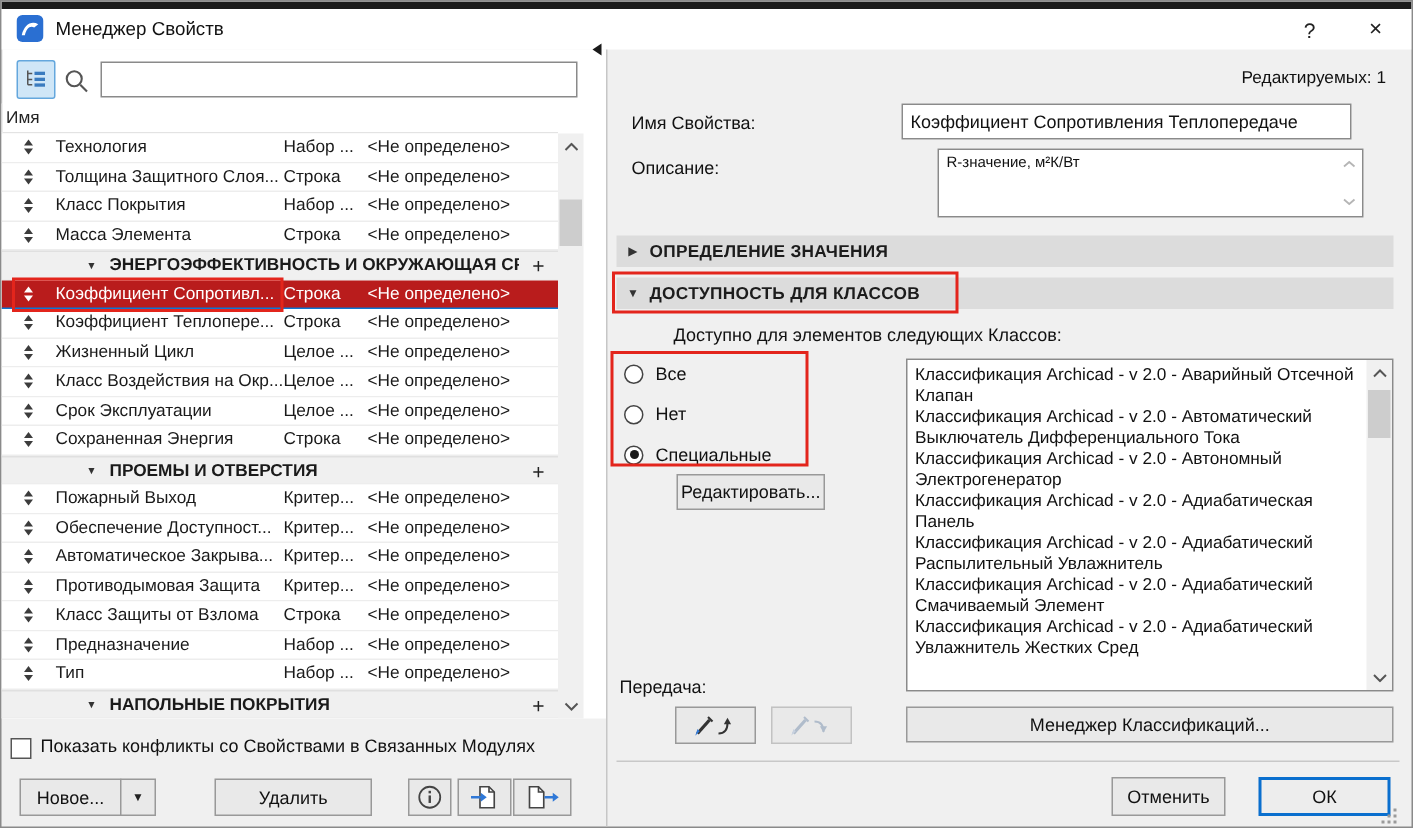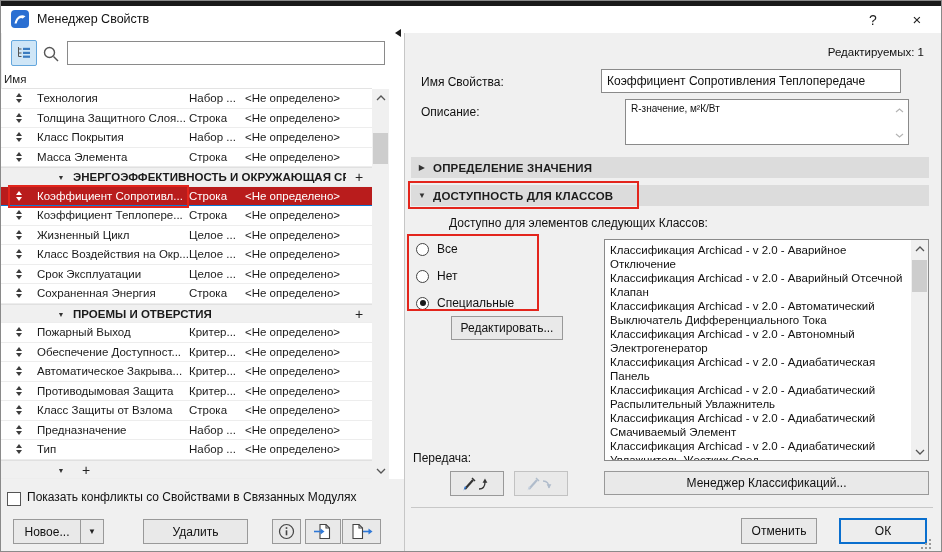--- a/index.html
+++ b/index.html
@@ -66,21 +66,21 @@
   .descbox .mini{position:absolute;right:4px;}
   .secbar{position:absolute;left:410px;width:518px;height:21px;background:#dcdcdc;display:flex;align-items:center;font-size:11.5px;font-weight:bold;color:#1c1c1c;letter-spacing:.2px;}
   .secbar .tri{width:22px;text-align:center;font-size:8px;color:#333;font-weight:normal;}
   .sec1{top:156px;}
   .sec2{top:184px;}
   .avail{left:412px;top:215px;margin-left:36px;}
   .radios{position:absolute;left:415px;top:240px;display:flex;flex-direction:column;}
   .radio-row{display:flex;align-items:center;height:16px;margin-bottom:11px;font-size:12px;color:#111;}
   .rdot{width:13px;height:13px;border:1px solid #444;border-radius:50%;background:#fff;margin-right:8px;position:relative;}
   .rdot.on::after{content:"";position:absolute;left:2.5px;top:2.5px;width:6px;height:6px;border-radius:50%;background:#1a1a1a;}
-  .b-edit{left:450px;top:315px;width:112px;height:24px;text-align:center;}
+  .b-edit{left:450px;top:315px;width:99px;height:24px;text-align:center;}
   .clist{position:absolute;left:603px;top:238px;width:325px;height:222px;border:1px solid #8a8a8a;background:#fff;overflow:hidden;}
   .clist-inner{position:absolute;left:0;top:1px;right:17px;bottom:0;padding:2px 2px 0 5px;overflow:hidden;}
   .citem{font-size:11.5px;line-height:14px;color:#111;}
   .sb-right{right:0;top:0;height:220px;}
   .transfer{left:412px;top:450px;}
   .b-pick{left:449px;top:470px;width:54px;}
   .b-inject{left:513px;top:470px;width:54px;border-color:#c2c2c2;background:#e9e9e9;}
   .b-mgr{left:603px;top:470px;width:325px;height:24px;}
   .hdiv{position:absolute;left:410px;top:506px;width:522px;height:1px;background:#c8c8c8;}
   .b-cancel{left:740px;top:517px;width:76px;height:26px;}
@@ -291,20 +291,21 @@
         <span class="handle">
           <i class="u"></i>
           <i class="d"></i>
         </span>
         <span class="cname">Тип</span>
         <span class="ctype">Набор ...</span>
         <span class="cdef">&lt;Не определено&gt;</span>
       </div>
       <div class="trow group">
         <span class="gtri">▼</span>
+        <span class="gname">НАПОЛЬНЫЕ ПОКРЫТИЯ</span>
         <span class="gplus">+</span>
       </div>
     </div>
 
   <div class="vscroll sb-left">
     <div class="sb-arrow" style="top:0;">
       <svg width="10" height="6" viewBox="0 0 10 6">
           <path d="M1 5 L5 1 L9 5" fill="none" stroke="#555" stroke-width="1.3"></path>
         </svg>
     </div>
@@ -394,21 +395,20 @@
       <div class="radio-row">
         <span class="rdot on"></span>
         <span>Специальные</span>
       </div>
     </div>
 
   <div class="btn b-edit">Редактировать...</div>
 
   <div class="clist">
     <div class="clist-inner">
-        <div class="citem">Классификация Archicad - v 2.0 - Аварийное Отключение</div>
         <div class="citem">Классификация Archicad - v 2.0 - Аварийный Отсечной Клапан</div>
         <div class="citem">Классификация Archicad - v 2.0 - Автоматический Выключатель Дифференциального Тока</div>
         <div class="citem">Классификация Archicad - v 2.0 - Автономный Электрогенератор</div>
         <div class="citem">Классификация Archicad - v 2.0 - Адиабатическая Панель</div>
         <div class="citem">Классификация Archicad - v 2.0 - Адиабатический Распылительный Увлажнитель</div>
         <div class="citem">Классификация Archicad - v 2.0 - Адиабатический Смачиваемый Элемент</div>
         <div class="citem">Классификация Archicad - v 2.0 - Адиабатический Увлажнитель Жестких Сред</div>
       </div>
     <div class="vscroll sb-right" style="position:absolute;">
       <div class="sb-arrow" style="top:0;">

